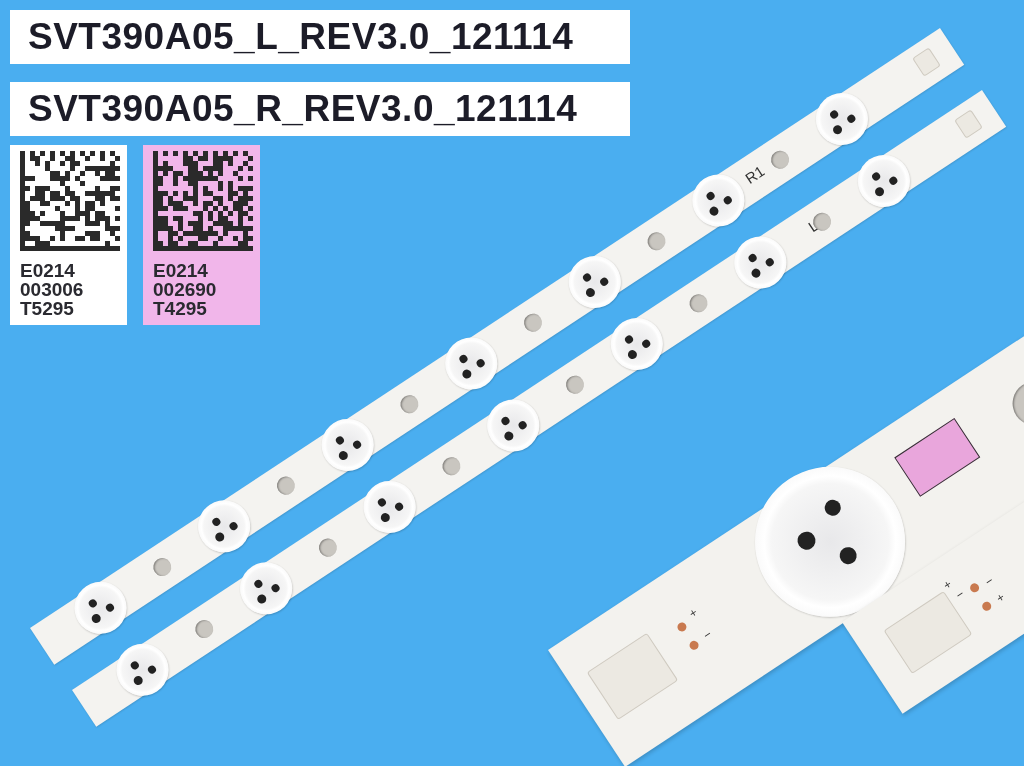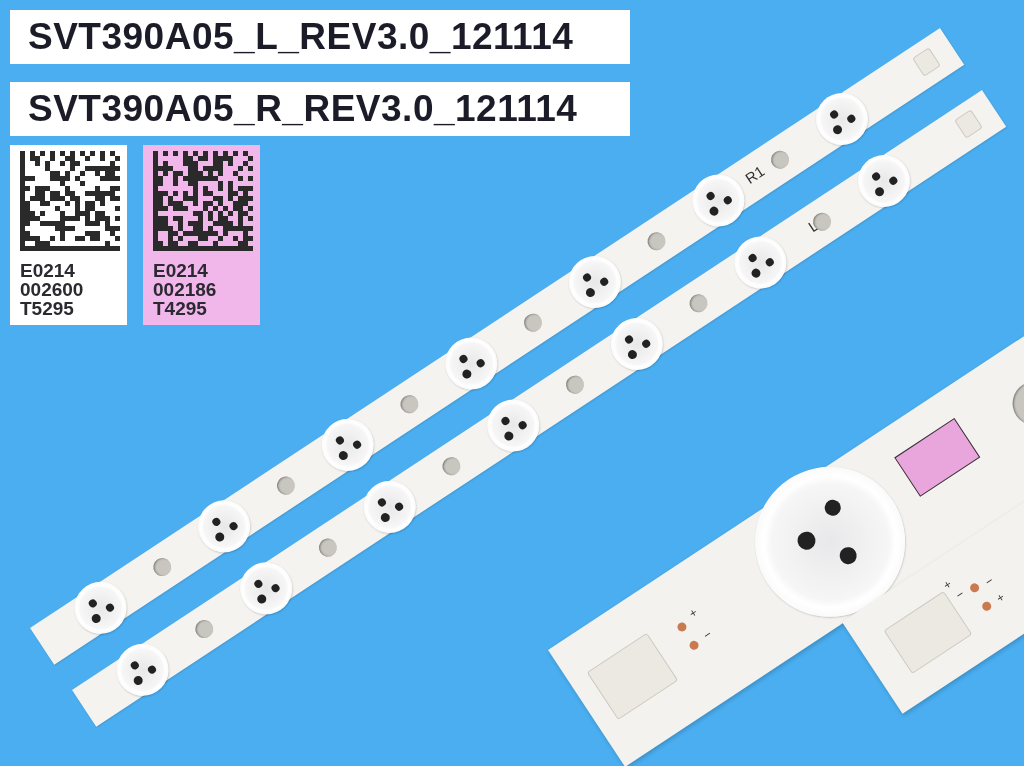--- a/index.html
+++ b/index.html
@@ -426,21 +426,21 @@
         <div style="background: rgb(42, 42, 42);"></div>
         <div style="background: rgb(42, 42, 42);"></div>
         <div style="background: rgb(42, 42, 42);"></div>
         <div style="background: rgb(42, 42, 42);"></div>
         <div style="background: rgb(42, 42, 42);"></div>
         <div style="background: rgb(42, 42, 42);"></div>
       </div>
   </div>
   <div class="qr-code-text">
     <div>E0214</div>
-    <div>002600</div>
+    <div>003006</div>
     <div>T5295</div>
   </div>
 </div>
 <div class="qr-card" style="left:143px;top:145px;width:117px;height:180px;background:#f1b6ea;">
   <div class="qr" style="background:#f1b6ea;">
     <div class="qr-grid" id="qr2">
         <div style="background: rgb(42, 42, 42);"></div>
         <div style="background: transparent;"></div>
         <div style="background: rgb(42, 42, 42);"></div>
         <div style="background: transparent;"></div>
@@ -837,21 +837,21 @@
         <div style="background: rgb(42, 42, 42);"></div>
         <div style="background: rgb(42, 42, 42);"></div>
         <div style="background: rgb(42, 42, 42);"></div>
         <div style="background: rgb(42, 42, 42);"></div>
         <div style="background: rgb(42, 42, 42);"></div>
         <div style="background: rgb(42, 42, 42);"></div>
       </div>
   </div>
   <div class="qr-code-text">
     <div>E0214</div>
-    <div>002186</div>
+    <div>002690</div>
     <div>T4295</div>
   </div>
 </div>
 
 <div class="strip" id="strip-upper" style="left:30px;top:628px;width:1090px;height:44px;transform:rotate(-33.4deg);">
   <div class="strip-text" style="left:845px;top:12px;">R1</div>
 <div class="led" style="left: 44px; top: -4px; width: 52px; height: 52px;">
       <div class="dot" style="left: 18px; top: 14px; width: 8px; height: 8px;"></div>
       <div class="dot" style="left: 12px; top: 28px; width: 9px; height: 9px;"></div>
       <div class="dot" style="left: 30px; top: 27px; width: 8px; height: 8px;"></div>

